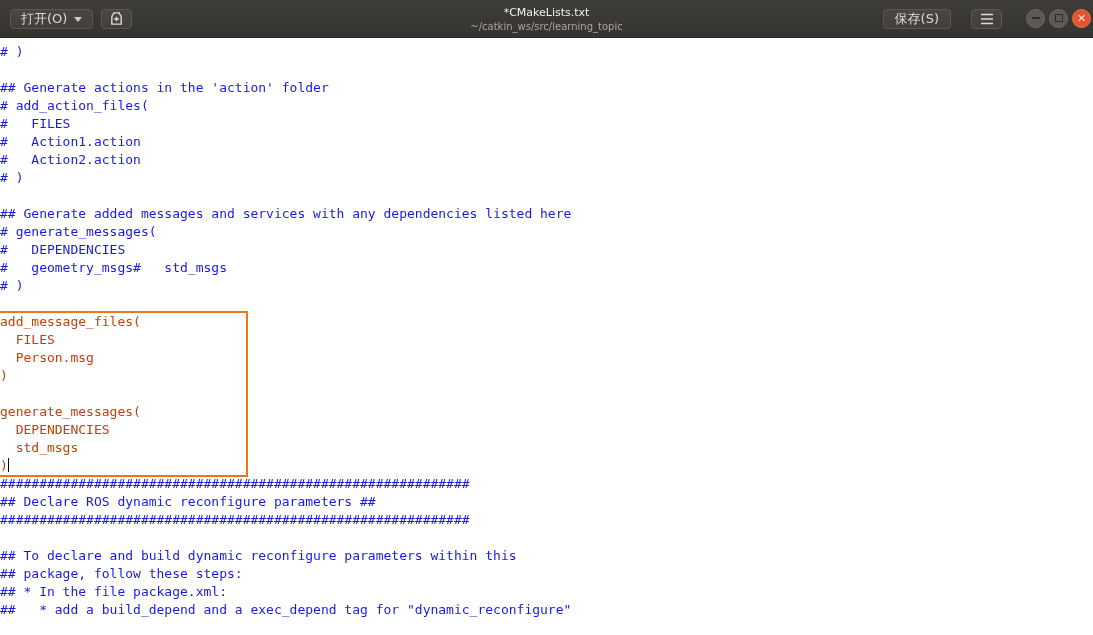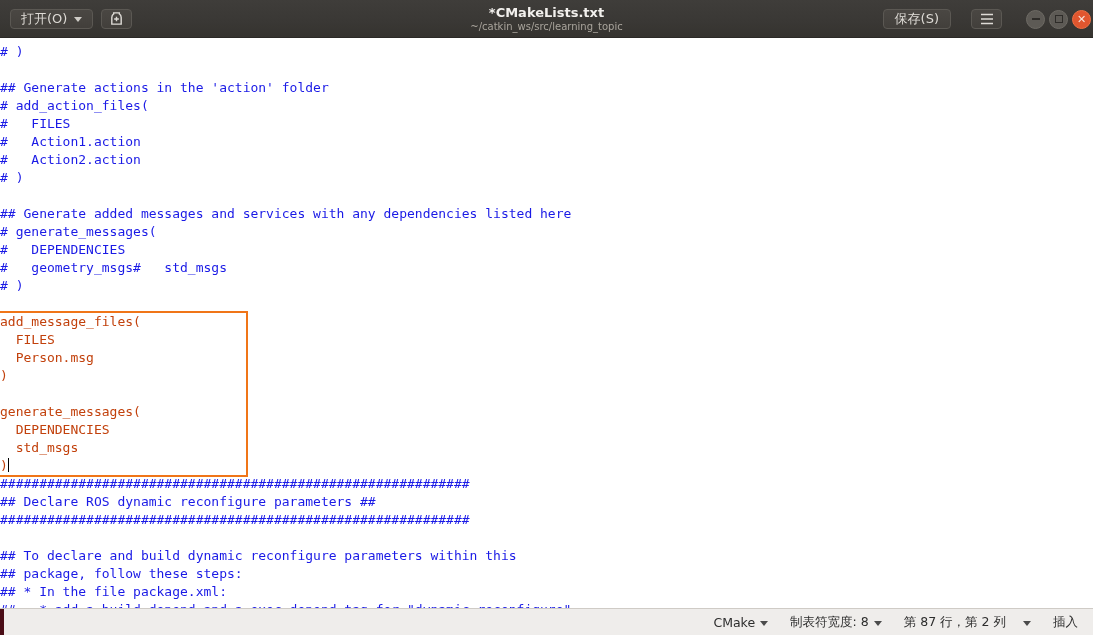--- a/index.html
+++ b/index.html
@@ -63,35 +63,35 @@
     left: 0; right: 0;
     top: 0;
     height: 38px;
     display: flex;
     flex-direction: column;
     align-items: center;
     justify-content: center;
     pointer-events: none;
   }
   .title-main {
-    font-size: 13px;
-    font-weight: bold;
+    font-size: 11px;
+    font-weight: normal;
     color: #f2f0ed;
     line-height: 15px;
   }
   .title-sub {
     font-size: 10px;
     color: #a9a49c;
     line-height: 14px;
   }
 
   .tb-right {
     margin-left: auto;
     display: flex;
-    align-items: flex-end;
+    align-items: flex-start;
     gap: 12px;
   }
   .save-btn { padding: 0 11px; margin-right: 8px; }
   .menu-btn { width: 31px; margin-right: 12px; font-size: 15px; letter-spacing: 0; }
 
   .wincontrols { display: flex; align-items: center; gap: 4px; margin-right: -4px; }
   .wc {
     width: 19px; height: 19px; border-radius: 50%;
     display: flex; align-items: center; justify-content: center;
     cursor: pointer;
@@ -234,37 +234,13 @@
         </div>
       </div>
     </div>
   </div>
 
   <div class="editor">
     <div class="code" id="code-lines" style="top: 5px;"><div class="ln"><span class="cmt"># )</span></div><div class="ln"><span class="plain"></span></div><div class="ln"><span class="cmt">## Generate actions in the 'action' folder</span></div><div class="ln"><span class="cmt"># add_action_files(</span></div><div class="ln"><span class="cmt">#   FILES</span></div><div class="ln"><span class="cmt">#   Action1.action</span></div><div class="ln"><span class="cmt">#   Action2.action</span></div><div class="ln"><span class="cmt"># )</span></div><div class="ln"><span class="plain"></span></div><div class="ln"><span class="cmt">## Generate added messages and services with any dependencies listed here</span></div><div class="ln"><span class="cmt"># generate_messages(</span></div><div class="ln"><span class="cmt">#   DEPENDENCIES</span></div><div class="ln"><span class="cmt">#   geometry_msgs#   std_msgs</span></div><div class="ln"><span class="cmt"># )</span></div><div class="ln"><span class="plain"></span></div><div class="ln"><span class="plain">add_message_files(</span></div><div class="ln"><span class="plain">  FILES</span></div><div class="ln"><span class="plain">  Person.msg</span></div><div class="ln"><span class="plain">)</span></div><div class="ln"><span class="plain"></span></div><div class="ln"><span class="plain">generate_messages(</span></div><div class="ln"><span class="plain">  DEPENDENCIES</span></div><div class="ln"><span class="plain">  std_msgs</span></div><div class="ln"><span class="plain">)</span><span class="caret-bar"></span></div><div class="ln"><span class="cmt">############################################################</span></div><div class="ln"><span class="cmt">## Declare ROS dynamic reconfigure parameters ##</span></div><div class="ln"><span class="cmt">############################################################</span></div><div class="ln"><span class="plain"></span></div><div class="ln"><span class="cmt">## To declare and build dynamic reconfigure parameters within this</span></div><div class="ln"><span class="cmt">## package, follow these steps:</span></div><div class="ln"><span class="cmt">## * In the file package.xml:</span></div><div class="ln"><span class="cmt">##   * add a build_depend and a exec_depend tag for "dynamic_reconfigure"</span></div></div>
     <div class="hl-box" id="hl-box" style="left: -2px; top: 273px; width: 250px; height: 166px;"></div>
   </div>
 
-  <div class="statusbar">
-    <div class="leftstrip"></div>
-    <div class="sb-items">
-
-      <div class="sb-item">
-        <span>CMake</span>
-        <i class="sb-caret"></i>
-      </div>
-
-      <div class="sb-item">
-        <span>制表符宽度: 8</span>
-        <i class="sb-caret"></i>
-      </div>
-
-      <div class="sb-item">
-        <span>第 87 行，第 2 列</span>
-        <i class="sb-caret spaced"></i>
-      </div>
-
-      <div class="sb-item static">
-        <span>插入</span>
-      </div>
-    </div>
-  </div>
 </div>
 
 </body></html>

